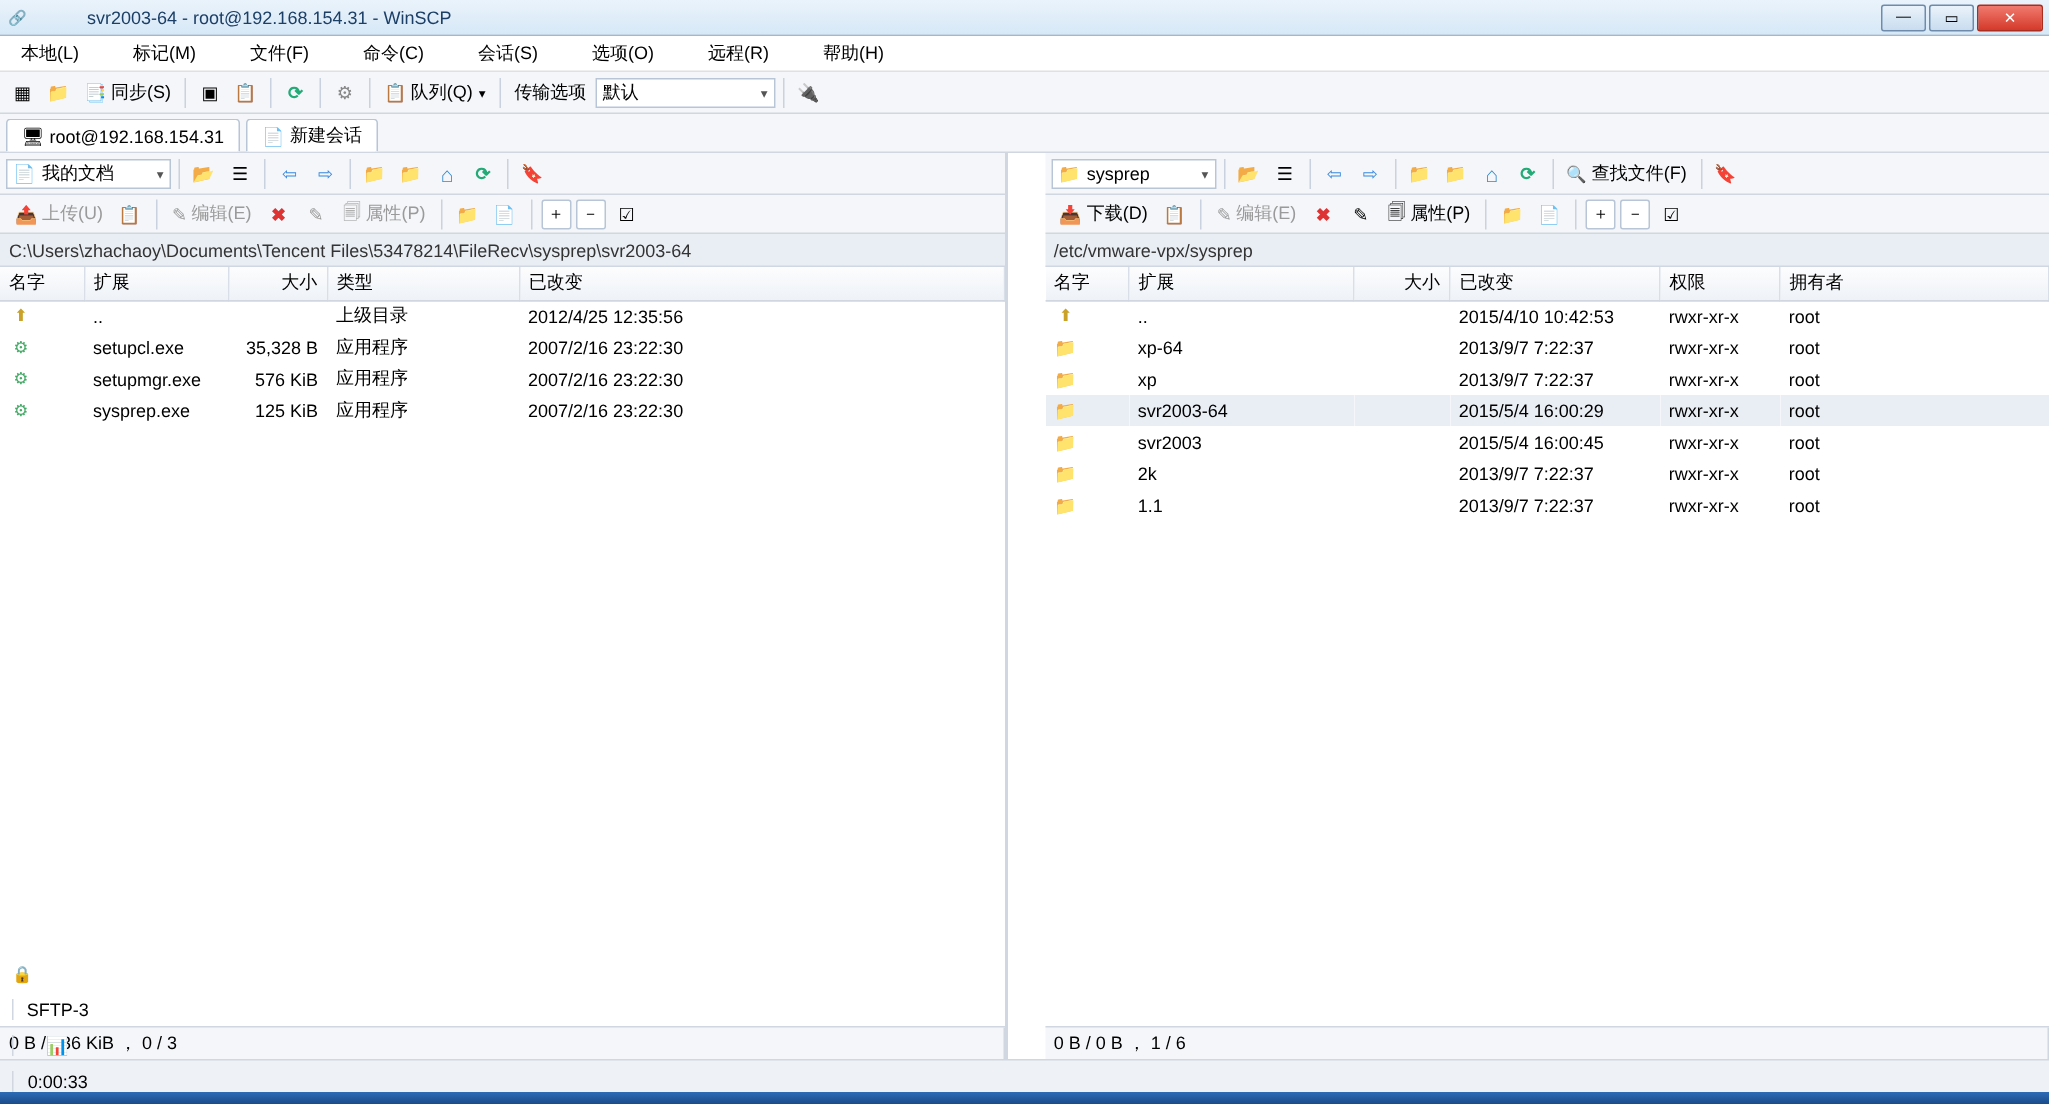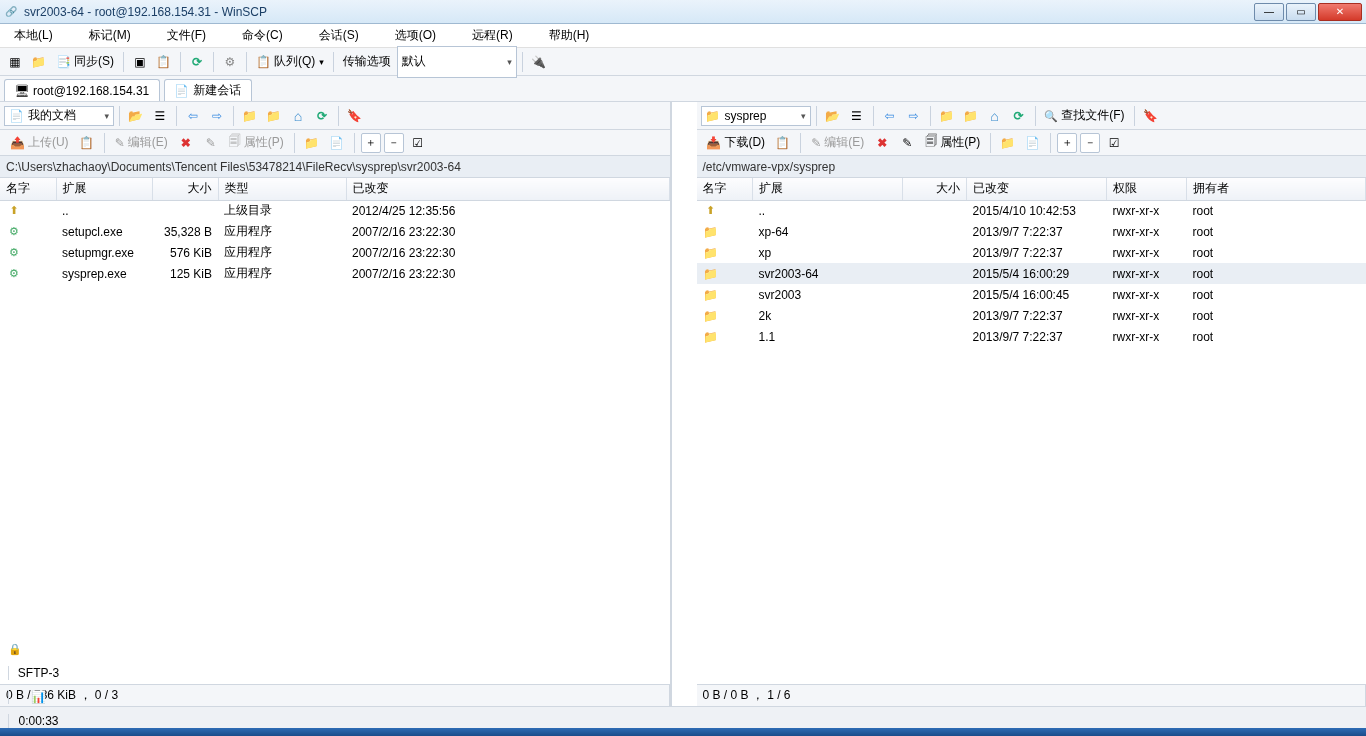--- a/index.html
+++ b/index.html
@@ -1,29 +1,29 @@
 <!DOCTYPE html>
 <html><head>
 <meta charset="utf-8">
 <style>
 * { box-sizing: border-box; margin: 0; padding: 0; font-family: "Microsoft YaHei", Tahoma, sans-serif; font-size: 12px; }
 body { background: #fff; width: 1366px; height: 736px; overflow: hidden; display: flex; flex-direction: column; }
 .titlebar { height: 24px; background: linear-gradient(#eaf3fb,#d6e8f7); display: flex; align-items: center; padding: 0 4px; border-bottom: 1px solid #9fb9d1; }
 .titlebar .icon { width:16px; height:16px; margin-right:4px; display:inline-flex; align-items:center; justify-content:center;}
-.titlebar .title { color:#1b3f66; flex:1; }
+.titlebar .title { color:#1b3f66; flex:1;margin-left:34px; }
 .win-controls { display:flex; gap:2px; }
 .win-btn { width:30px; height:18px; border:1px solid #6e8bab; background:linear-gradient(#eaf3fb,#c9dcef); border-radius:2px; display:flex; align-items:center; justify-content:center; font-size:10px; cursor:pointer;}
 .win-btn.close { background:linear-gradient(#f07a6f,#d43a2a); border-color:#a82e21; color:#fff; width:44px;}
 .menubar { height:24px; background:#fff; display:flex; align-items:center; padding:0 6px; gap:20px; border-bottom:1px solid #e0e0e0;}
 .menu-item { padding:3px 8px; cursor:pointer; border-radius:2px;}
 .toolbar { height:28px; background:#f4f6f9; border-bottom:1px solid #d0d7e0; display:flex; align-items:center; padding:2px 4px; gap:2px;}
 .tb-btn { width:22px; height:22px; display:flex; align-items:center; justify-content:center; border:1px solid transparent; border-radius:2px; cursor:pointer;}
 .tb-sep { width:1px; height:20px; background:#c9d2de; margin:0 3px;}
 .tb-text { padding:0 4px; cursor:pointer;}
-.tb-combo { height:32px; border:1px solid #b7c5d6; background:#fff; min-width:120px; padding:0 18px 0 4px; position:relative; display:flex; align-items:center; cursor:pointer;}
+.tb-combo { height:20px; border:1px solid #b7c5d6; background:#fff; min-width:120px; padding:0 18px 0 4px; position:relative; display:flex; align-items:center; cursor:pointer;}
 .tb-combo::after { content:"▾"; position:absolute; right:4px; font-size:9px; color:#555;}
 .session-tabs { height:26px; background:#f4f6f9; border-bottom:1px solid #d0d7e0; display:flex; align-items:flex-end; padding:0 4px; gap:4px;}
 .tab { height:22px; padding:0 10px; display:flex; align-items:center; gap:4px; border:1px solid #b7c5d6; border-bottom:none; border-radius:3px 3px 0 0; background:#fff; cursor:pointer;}
 .tab .tab-icon { width:14px; height:14px; display:inline-flex; align-items:center; justify-content:center;}
 .panels { flex:1; display:flex; min-height:0;gap:25px;}
 .panel { flex:1; display:flex; flex-direction:column; min-width:0; border-right:2px solid #d0d7e0;}
 .panel:last-child { border-right:none;}
 .panel-toolbar { height:28px; background:#f4f6f9; border-bottom:1px solid #d0d7e0; display:flex; align-items:center; padding:2px 4px; gap:2px;}
 .folder-combo { height:20px; border:1px solid #b7c5d6; background:#fff; min-width:110px; padding:0 24px 0 4px; position:relative; display:flex; align-items:center; gap:4px; cursor:pointer;}
 .folder-combo::after { content:"▾"; position:absolute; right:4px; font-size:9px; color:#555;}

